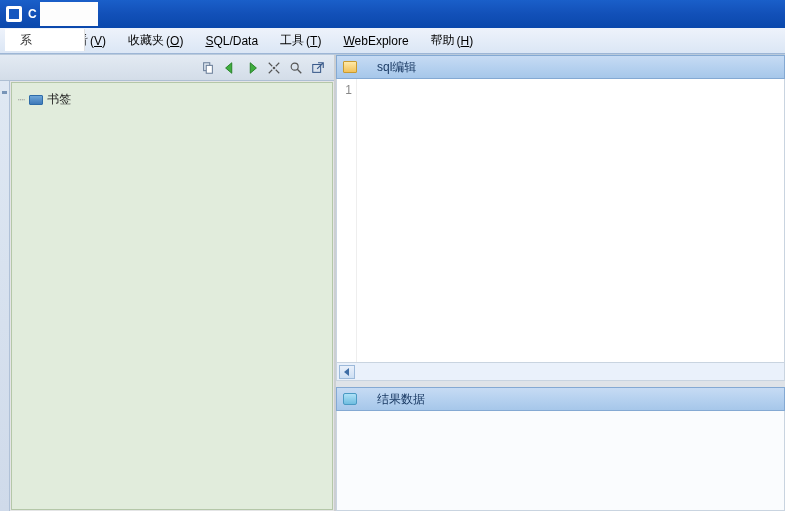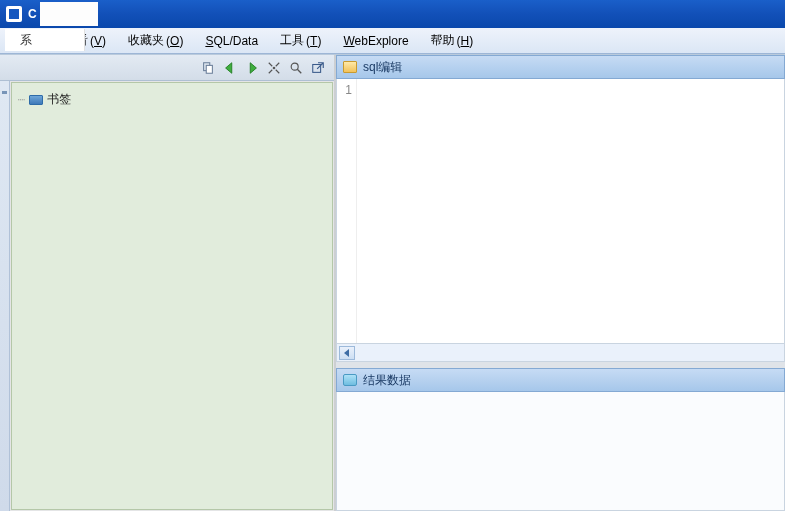--- a/index.html
+++ b/index.html
@@ -150,21 +150,21 @@
     flex-direction: column;
   }
 
   .pane-header {
     height: 24px;
     background: linear-gradient(to bottom, #c6dbf4 0%, #a6c7ea 100%);
     border: 1px solid #84a9d3;
     display: flex;
     align-items: center;
     padding: 0 6px;
-    gap: 6px;
+    gap: 20px;
     color: #1a3a64;
   }
   .pane-header .folder-icon {
     width: 14px; height: 12px;
     background: linear-gradient(to bottom,#ffe9a8,#f2c259);
     border: 1px solid #c99b2f;
     border-radius: 1px;
   }
   .pane-header .db-icon{
     width:14px;height:12px; background:linear-gradient(to bottom,#aee1f7,#6fbde0);
@@ -209,21 +209,21 @@
     display:flex;align-items:center;justify-content:center;
     color:#3e6da5;
     font-size:10px;
   }
 
   .splitter-h { height: 6px; background: #dfe3e8; }
 
   .results-pane {
     display: flex;
     flex-direction: column;
-    height: 143px;
+    height: 124px;
   }
   .results-body {
     flex: 1;
     background: #fafcfe;
     border: 1px solid #c9d4e0;
     border-top: none;
   }
 </style>
 </head>
 <body>

